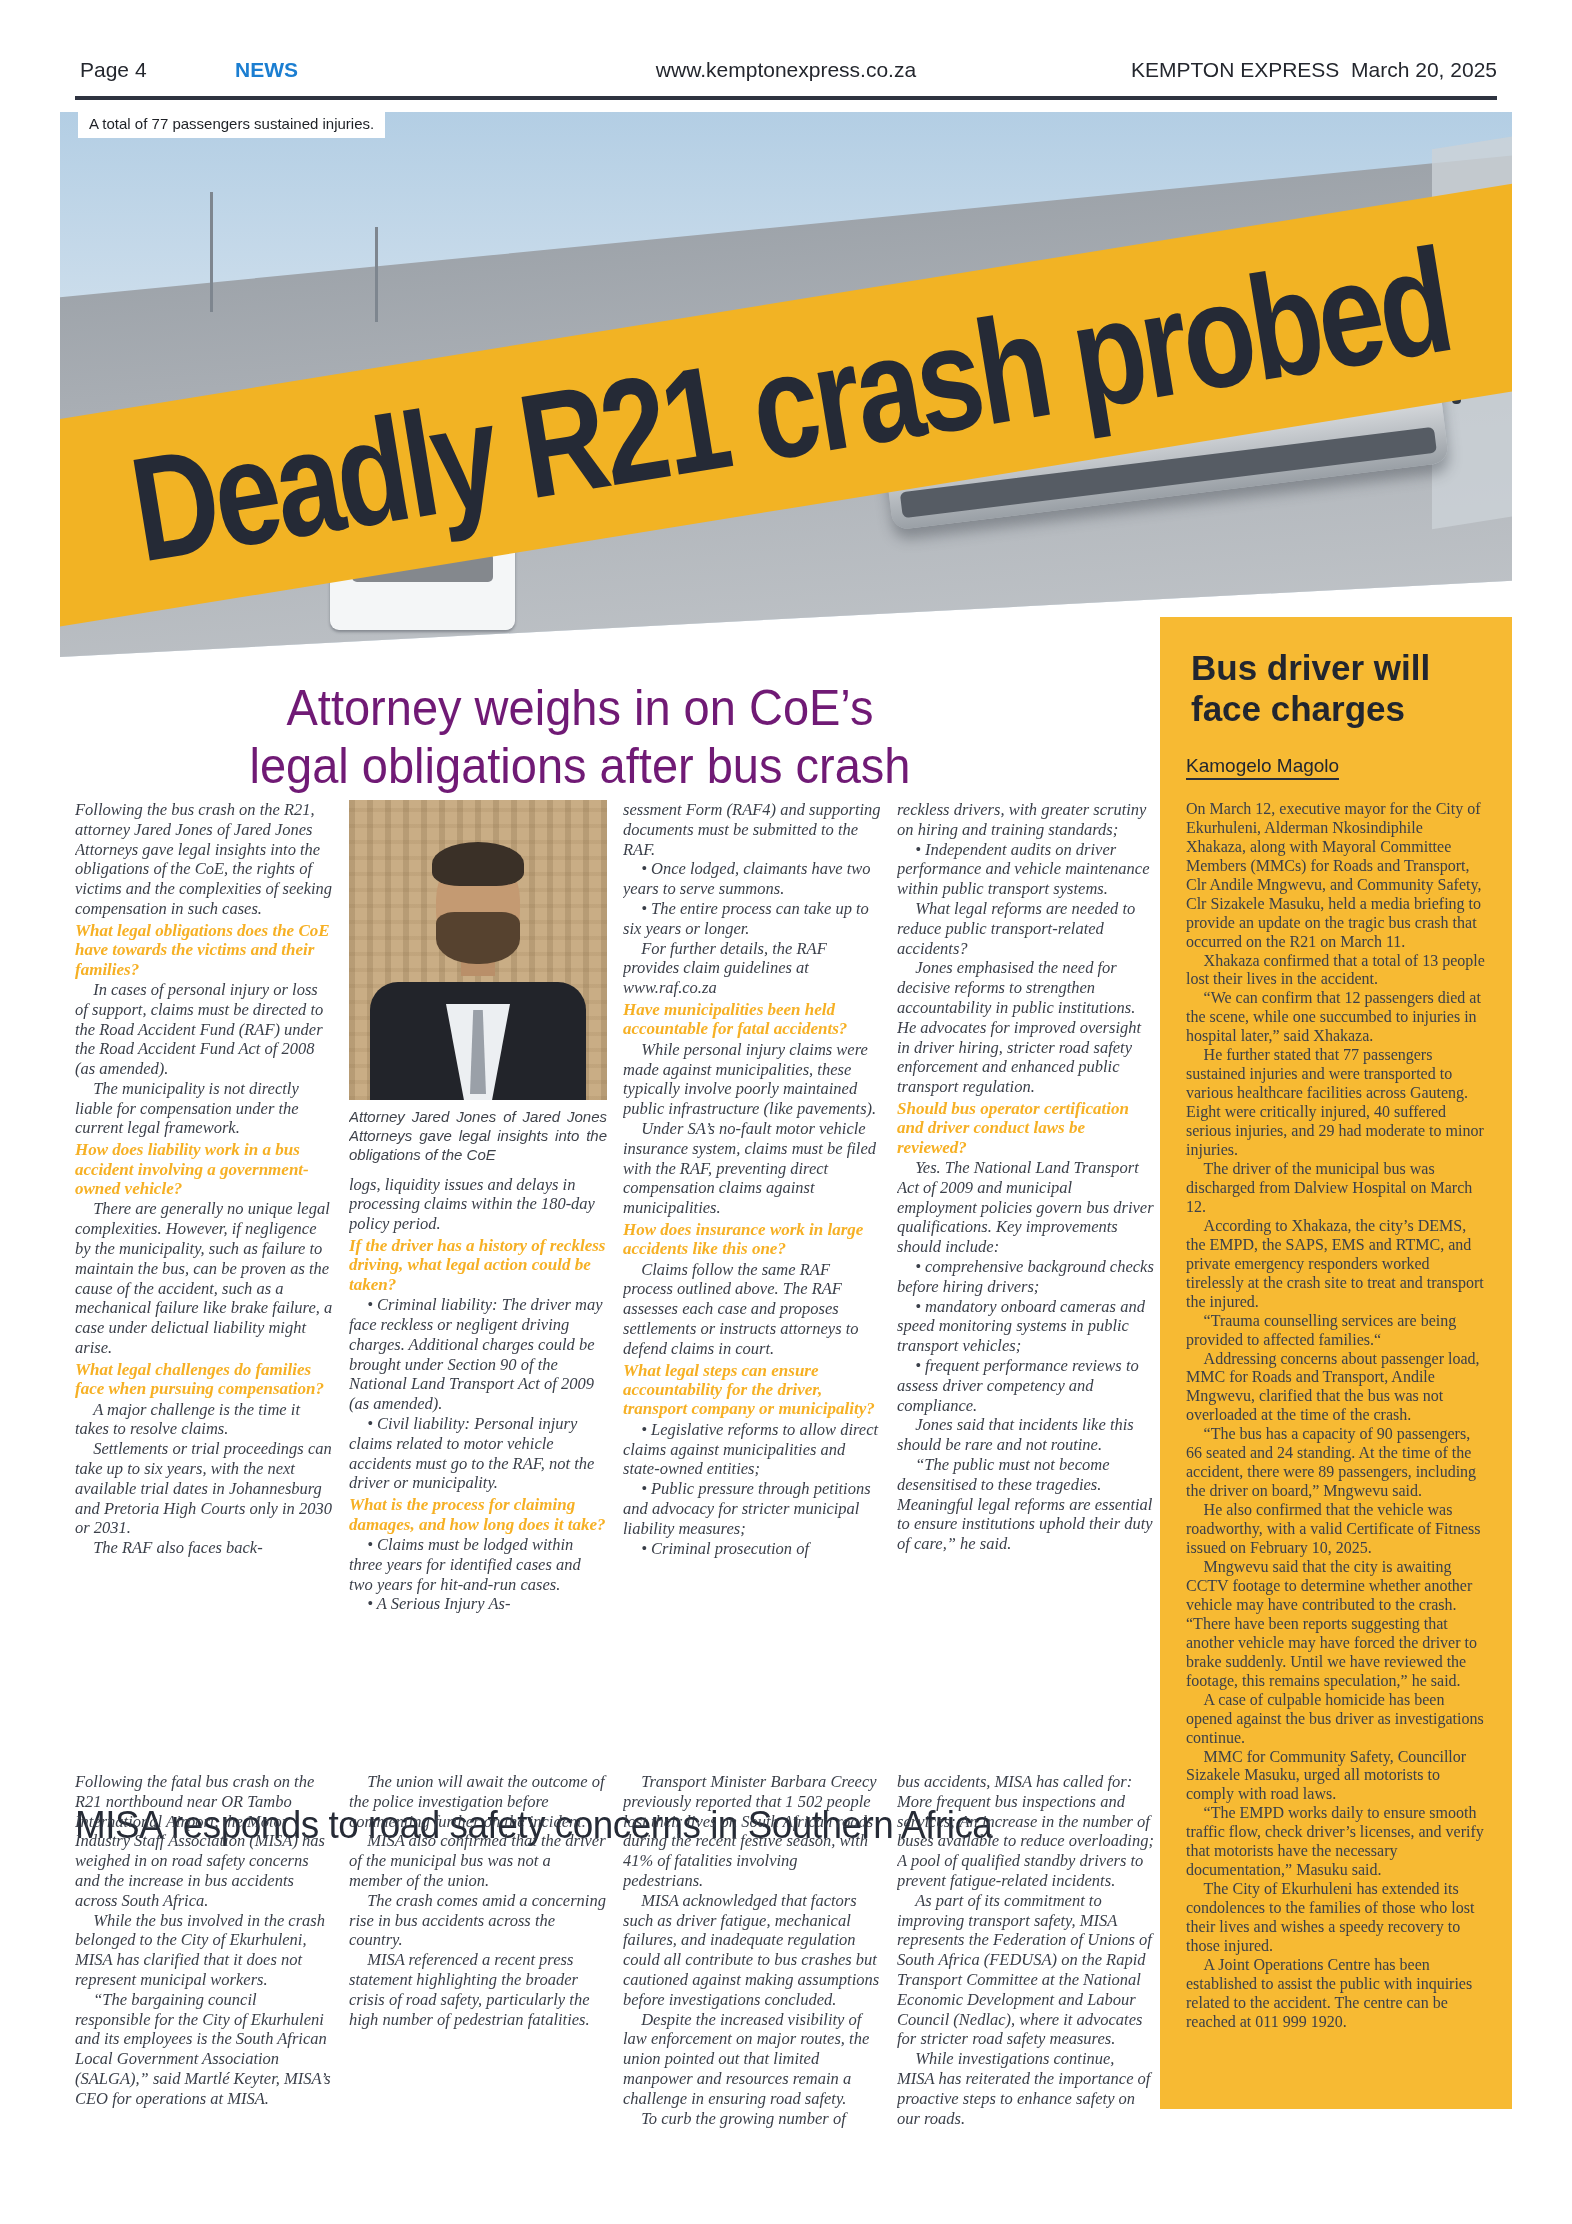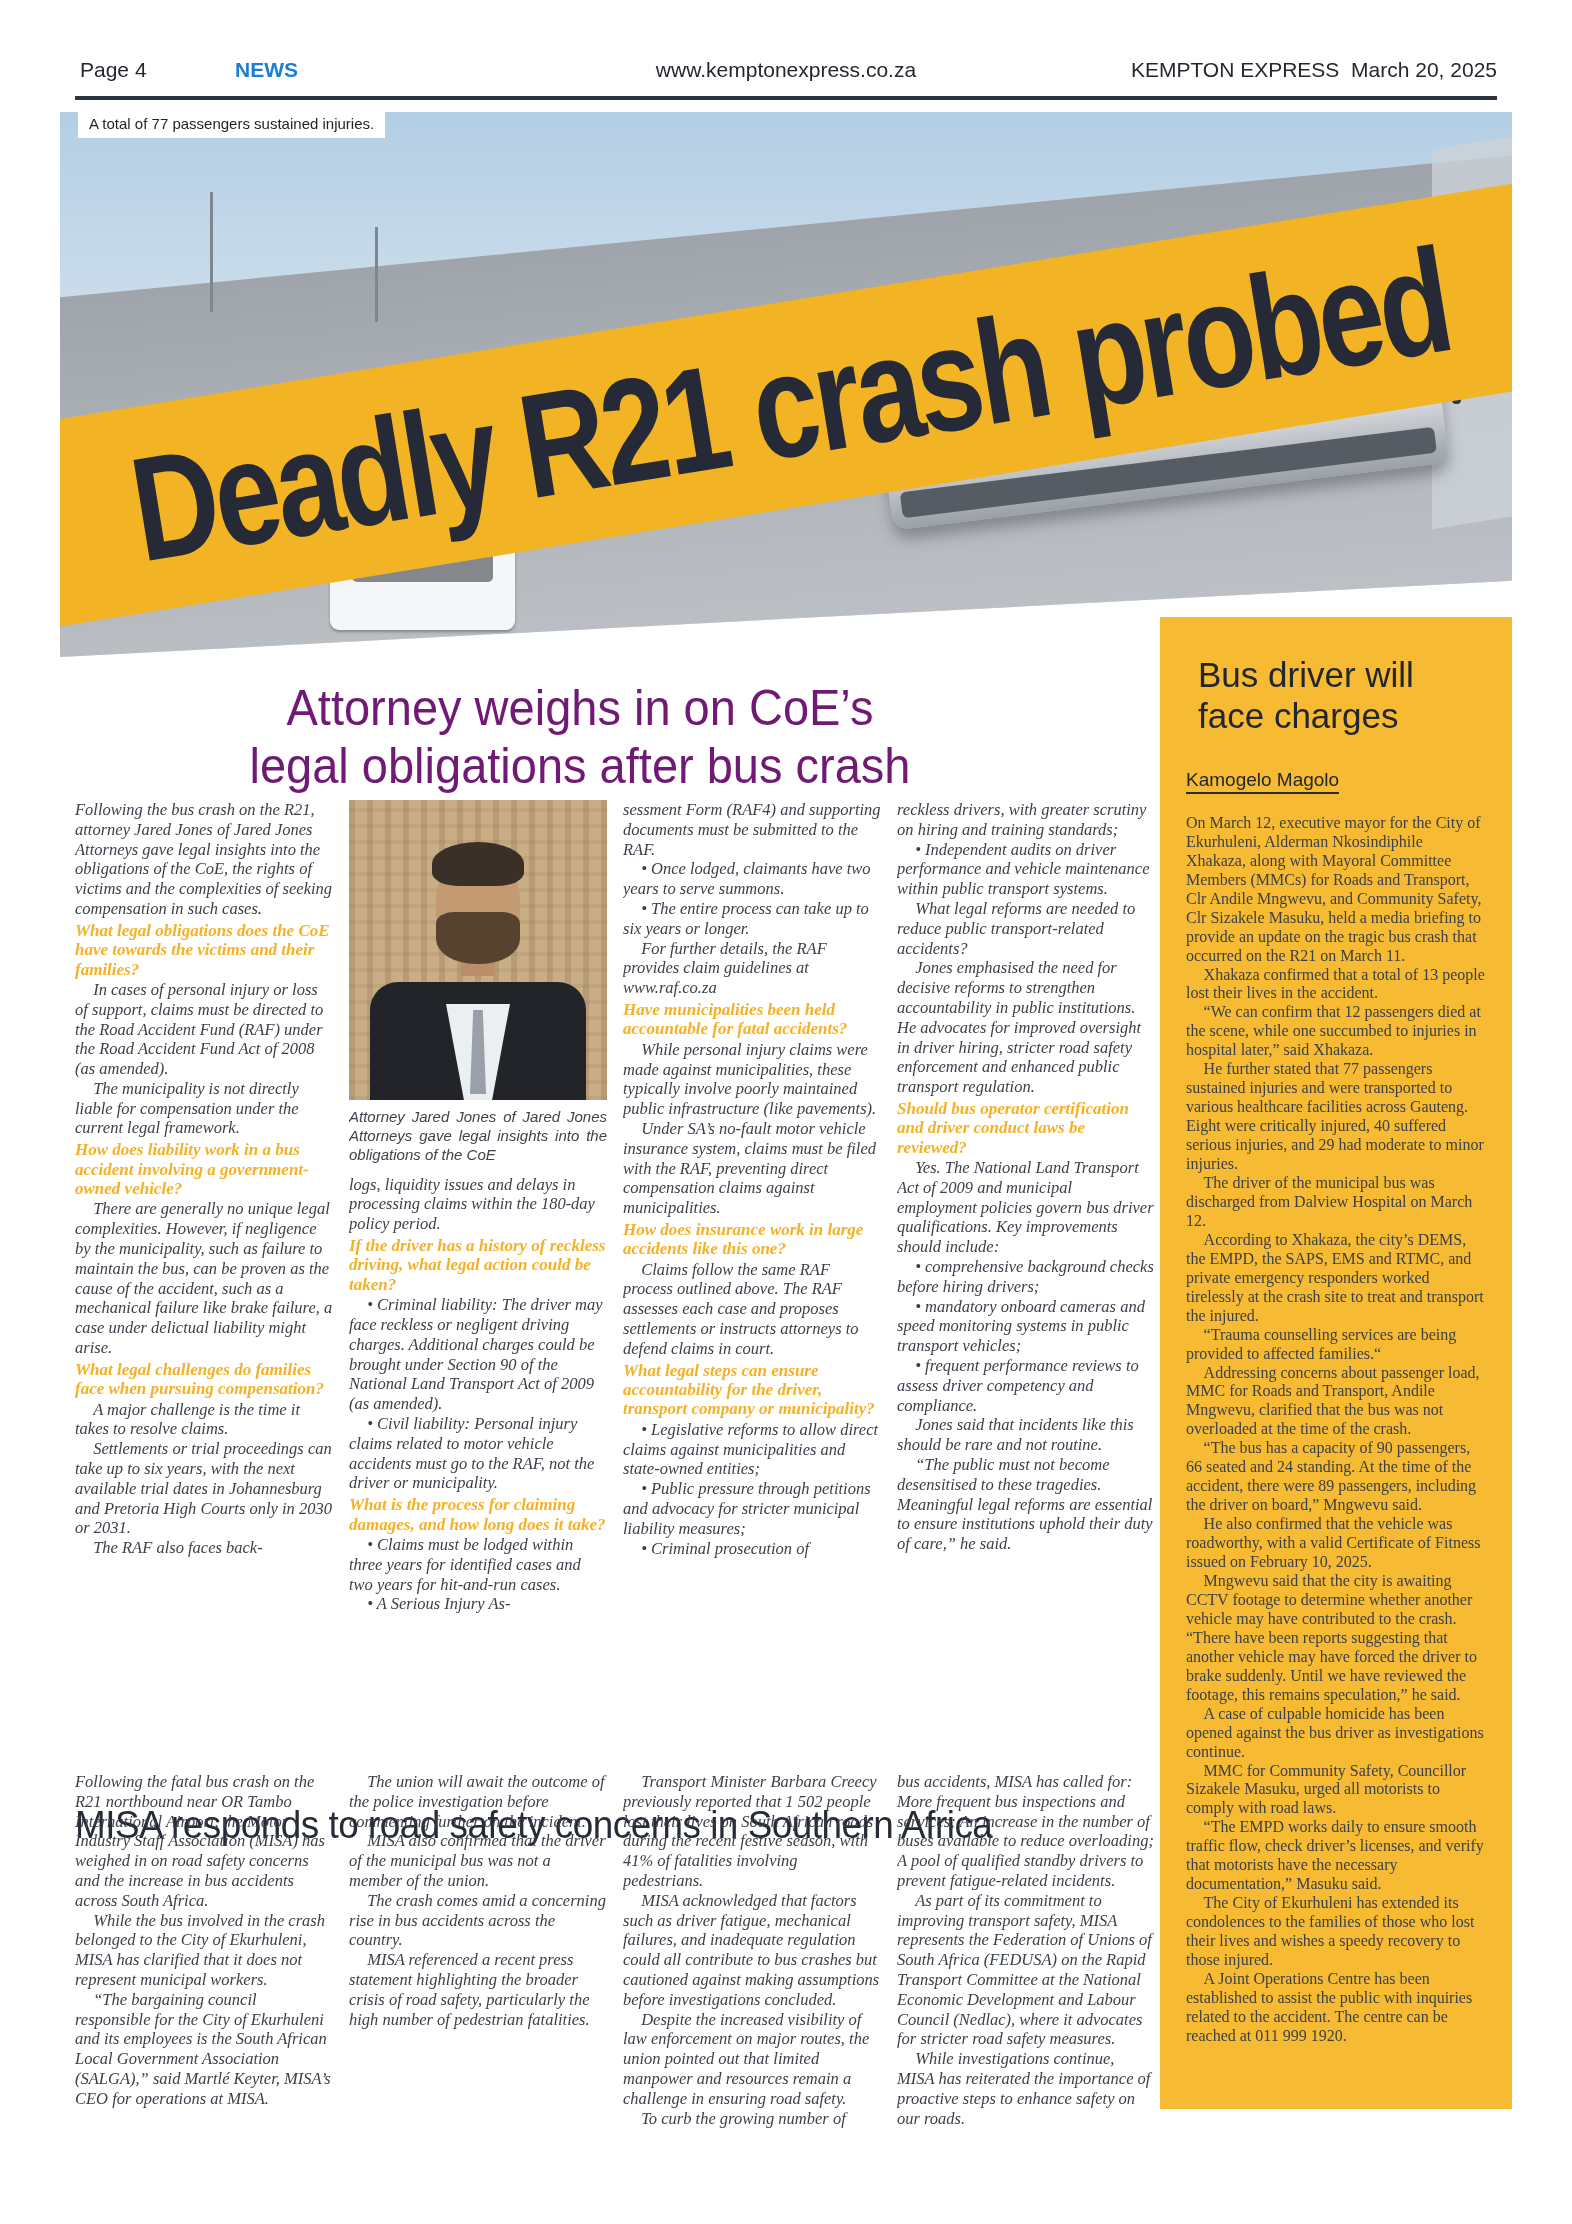--- a/index.html
+++ b/index.html
@@ -73,21 +73,21 @@
         border-radius:46% 46% 42% 42%;}
   .hair{position:absolute;left:50%;top:42px;width:92px;height:44px;margin-left:-46px;background:#3a3027;
         border-radius:50% 50% 30% 30%;}
   .beard{position:absolute;left:50%;top:112px;width:84px;height:52px;margin-left:-42px;background:#56422f;
         border-radius:22% 22% 48% 48%;}
   .attorney-cap{font-size:15px;line-height:1.26;color:#3f434b;text-align:justify;margin:8px 0 10px;}
 
   
   .side{position:absolute;left:1160px;top:617px;width:352px;height:1492px;background:#f7ba33;
         box-sizing:border-box;padding:26px 26px 0;overflow:hidden;}
-  .side h2{margin:12px;font-size:35px;line-height:1.17;font-weight:400;color:#22262f;}
+  .side h2{margin:5px;font-size:35px;line-height:1.17;font-weight:700;color:#22262f;}
   .byline{display:inline-block;margin:20px 0 4px;font-size:19px;color:#22262f;
         border-bottom:2px solid #2a2e38;padding-bottom:1px;}
   .side .plist{margin-top:16px;}
   .side p{font-size:16px;line-height:1.185;color:#3c4049;}
 
   
   .misa-h{position:absolute;left:75px;top:1772px;width:1082px;font-size:38px;font-weight:400;
         color:#262b36;letter-spacing:-.5px;}
   .misa-h>div{transform:scaleX(.97);transform-origin:0 50%;}
   .cols2{position:absolute;left:75px;top:1772px;width:1082px;height:448px;display:flex;gap:16px;overflow:hidden;}

